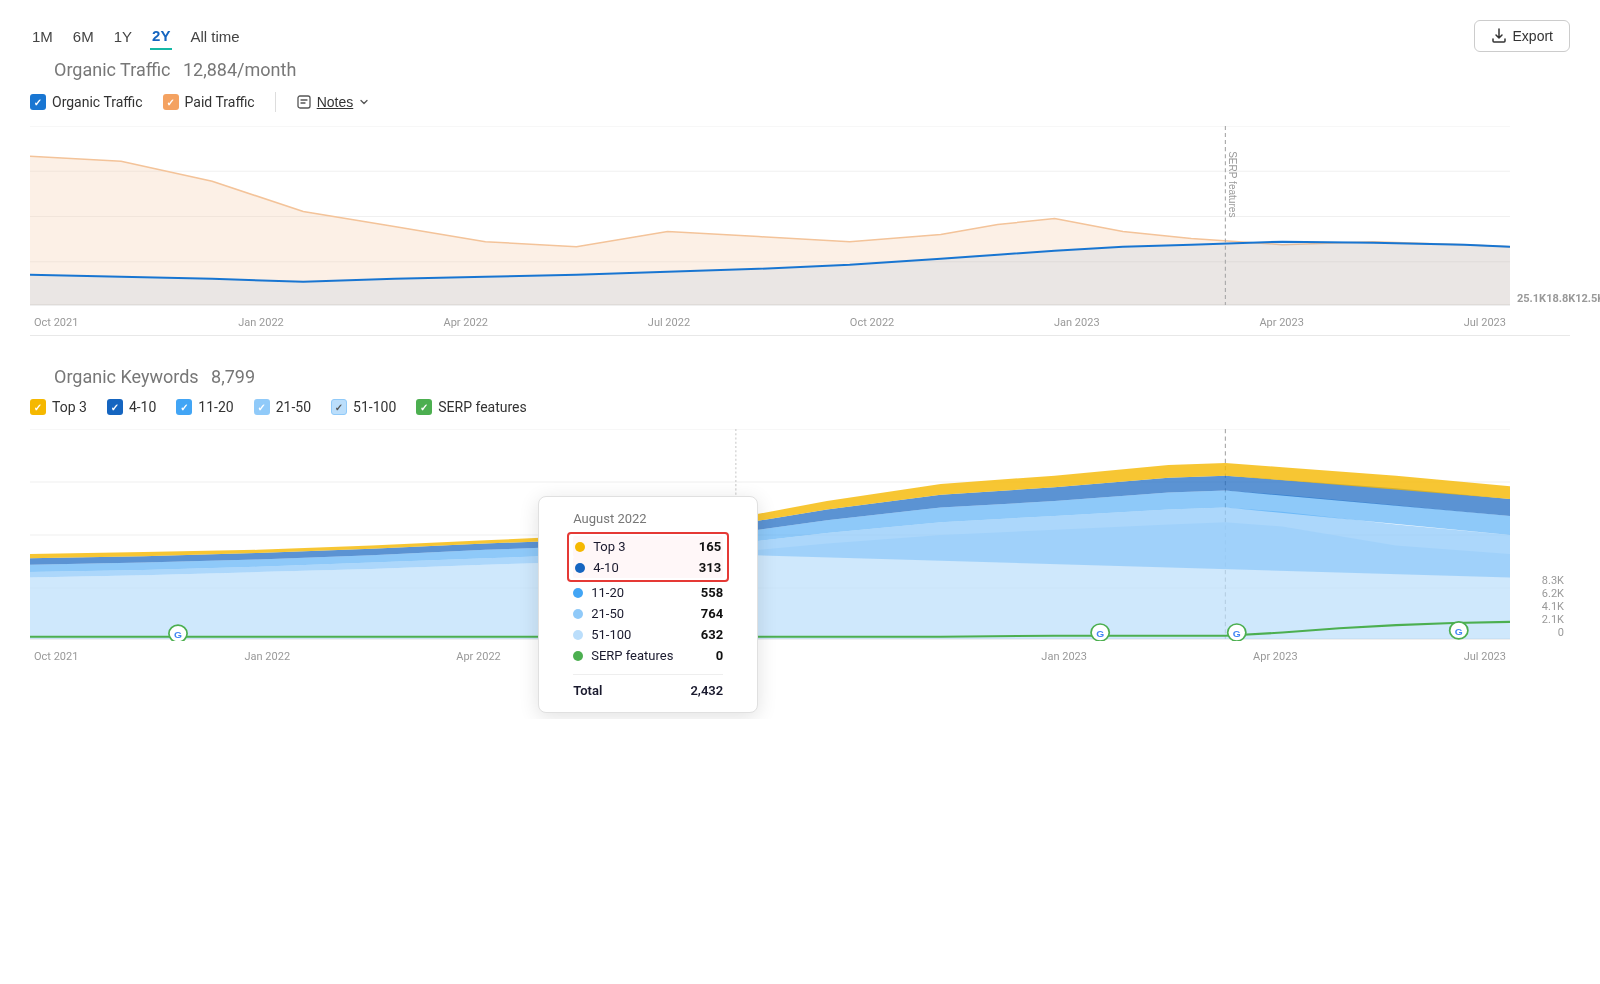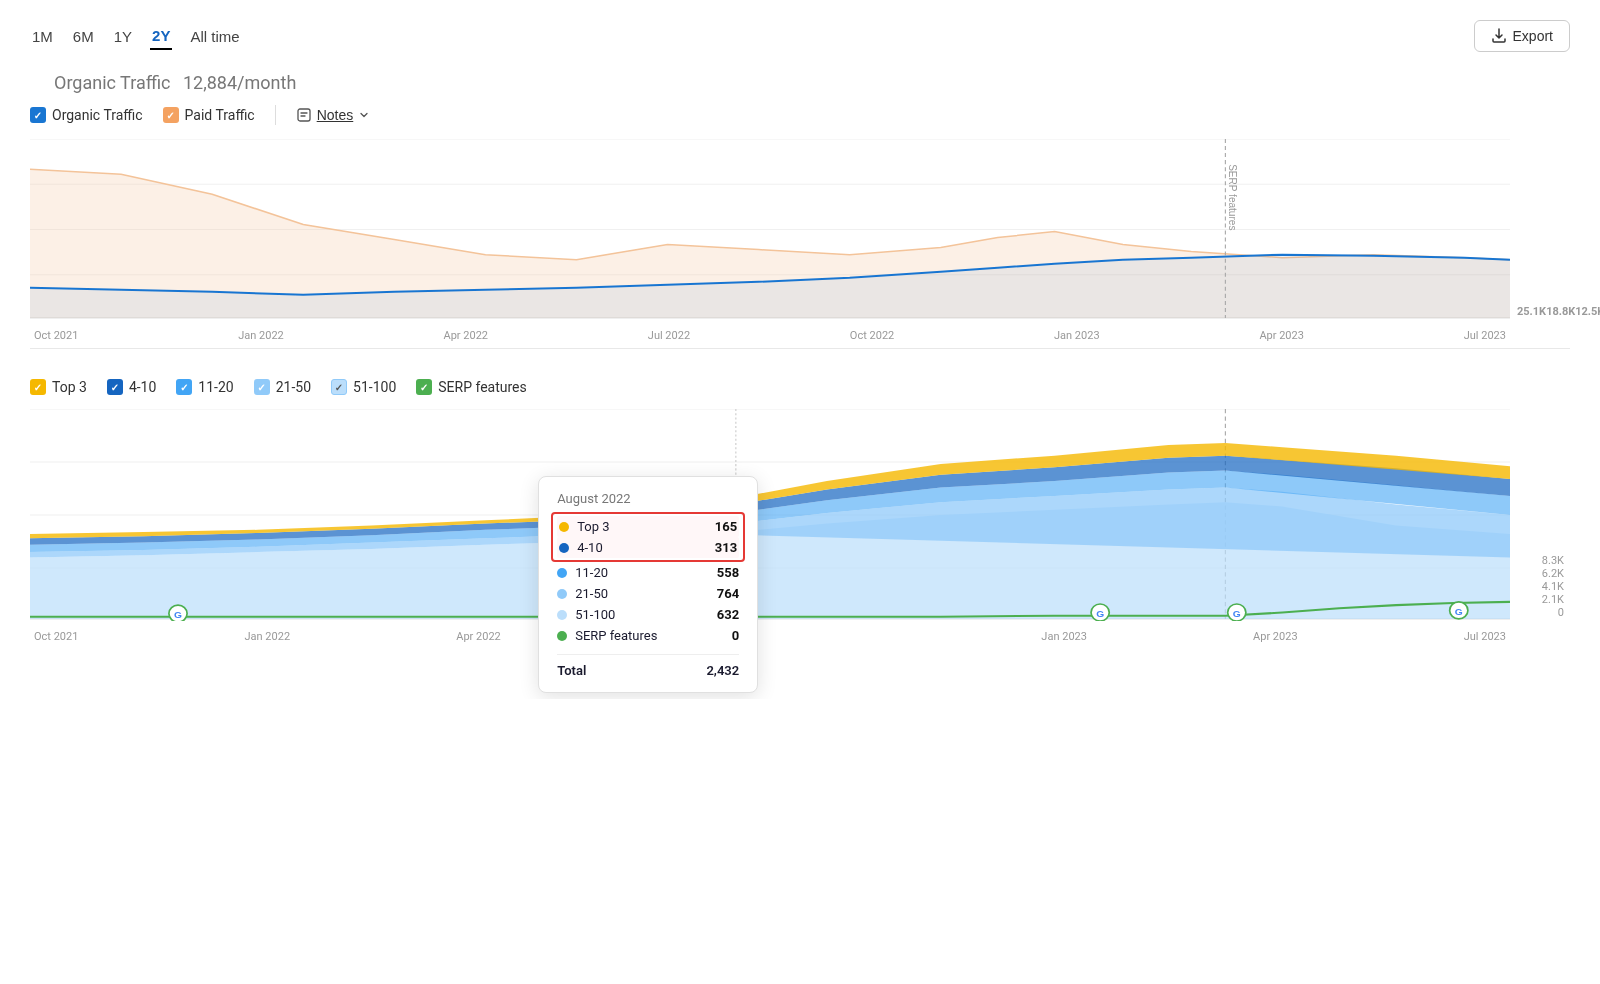--- a/index.html
+++ b/index.html
@@ -9,38 +9,38 @@
       color: #1a1a2e;
       padding: 20px 30px;
       font-size: 14px;
     }
 
     
     .time-range-bar {
       display: flex;
       align-items: center;
       justify-content: space-between;
-      margin-bottom: 20px;
+      margin-bottom: 7px;
     }
     .time-range-buttons {
       display: flex;
       gap: 16px;
       align-items: center;
     }
     .time-btn {
       background: none;
       border: none;
       cursor: pointer;
       font-size: 15px;
       color: #444;
       padding: 4px 2px;
     }
     .time-btn.active {
       color: #1565c0;
-      border-bottom: 2px solid #000000;
+      border-bottom: 2px solid #14b8a6;
       font-weight: 600;
     }
     .export-btn {
       display: flex;
       align-items: center;
       gap: 6px;
       border: 1px solid #ccc;
       background: #fff;
       padding: 7px 16px;
       border-radius: 6px;
@@ -152,21 +152,21 @@
       position: relative;
       height: 230px;
     }
 
     
     .tooltip-box {
       position: absolute;
       background: #fff;
       border: 1px solid #e0e0e0;
       border-radius: 8px;
-      padding: 14px 18px;
+      padding: 14px 34px;
       box-shadow: 0 4px 20px rgba(0,0,0,0.12);
       min-width: 220px;
       z-index: 10;
       top: 55%;
       left: 35%;
     }
     .tooltip-header {
       font-size: 13px;
       color: #777;
       margin-bottom: 10px;
@@ -291,20 +291,24 @@
       <span>Jul 2022</span>
       <span>Oct 2022</span>
       <span>Jan 2023</span>
       <span>Apr 2023</span>
       <span>Jul 2023</span>
     </div>
   </div>
 </div>
 
 <div class="chart-container" style="margin-top: 24px;">
+  <div class="section-title">
+    <span>Organic Keywords</span>
+    <span>8,799</span>
+  </div>
 
   <div class="legend-row">
     <div class="legend-item">
       <div class="legend-checkbox yellow" style="background:#f5b800;">
         <span class="checkmark">✓</span>
       </div>
       <span>Top 3</span>
     </div>
     <div class="legend-item">
       <div class="legend-checkbox" style="background:#1565c0;">

